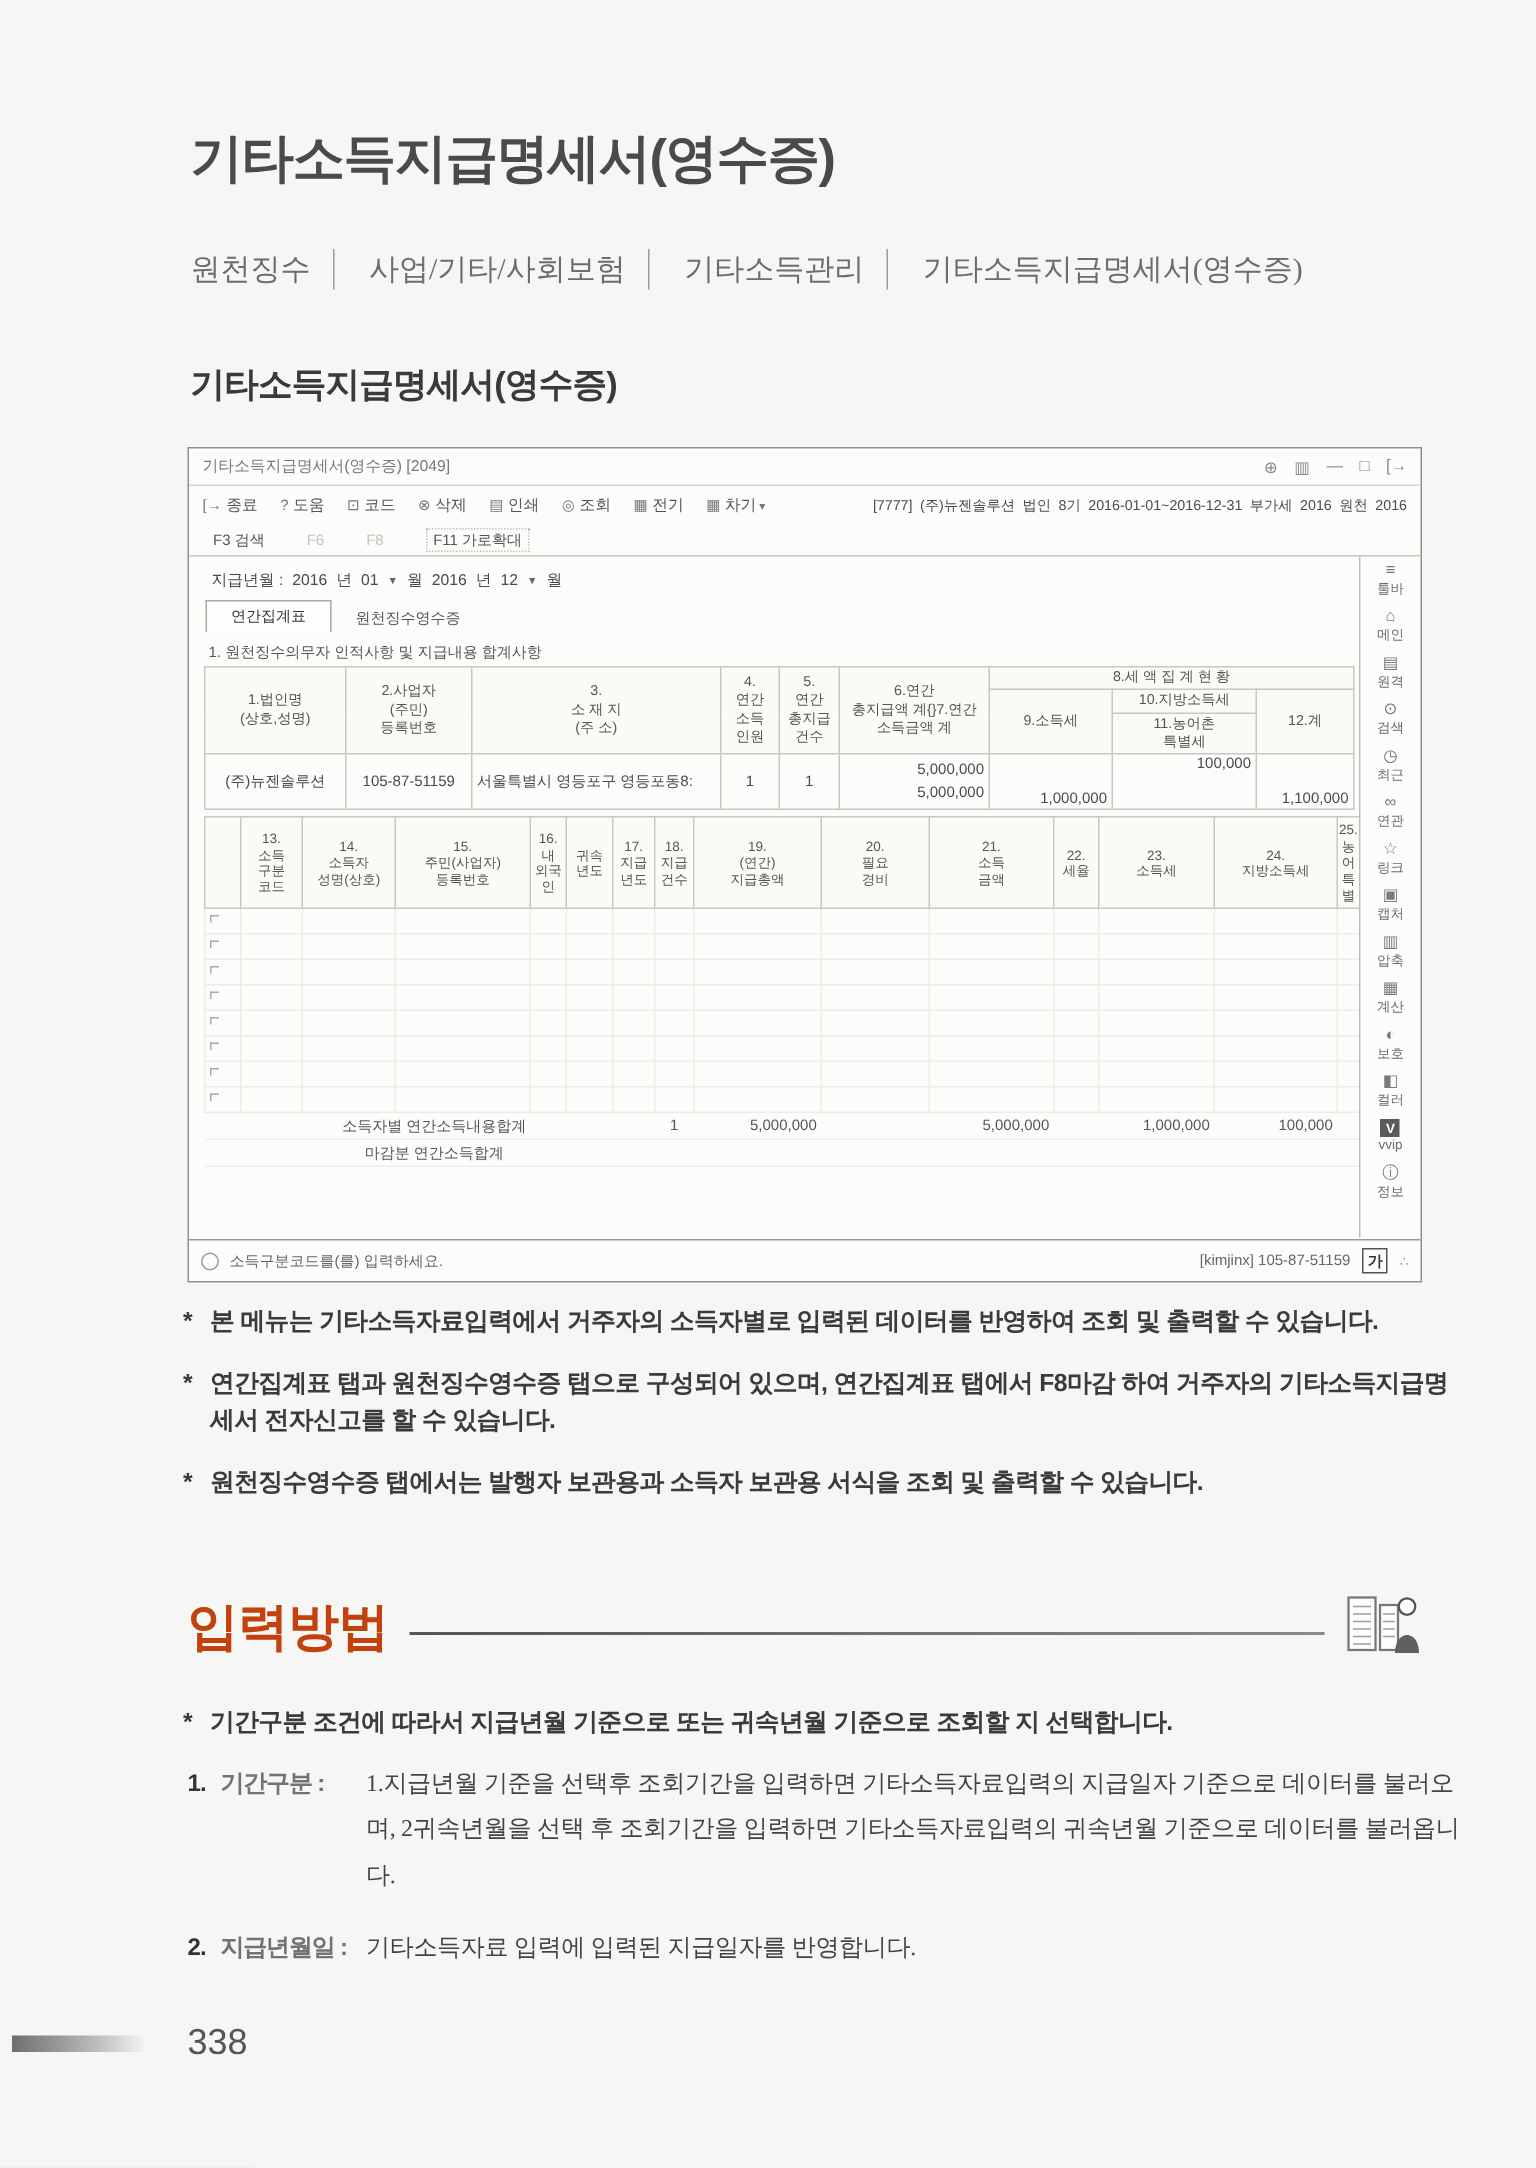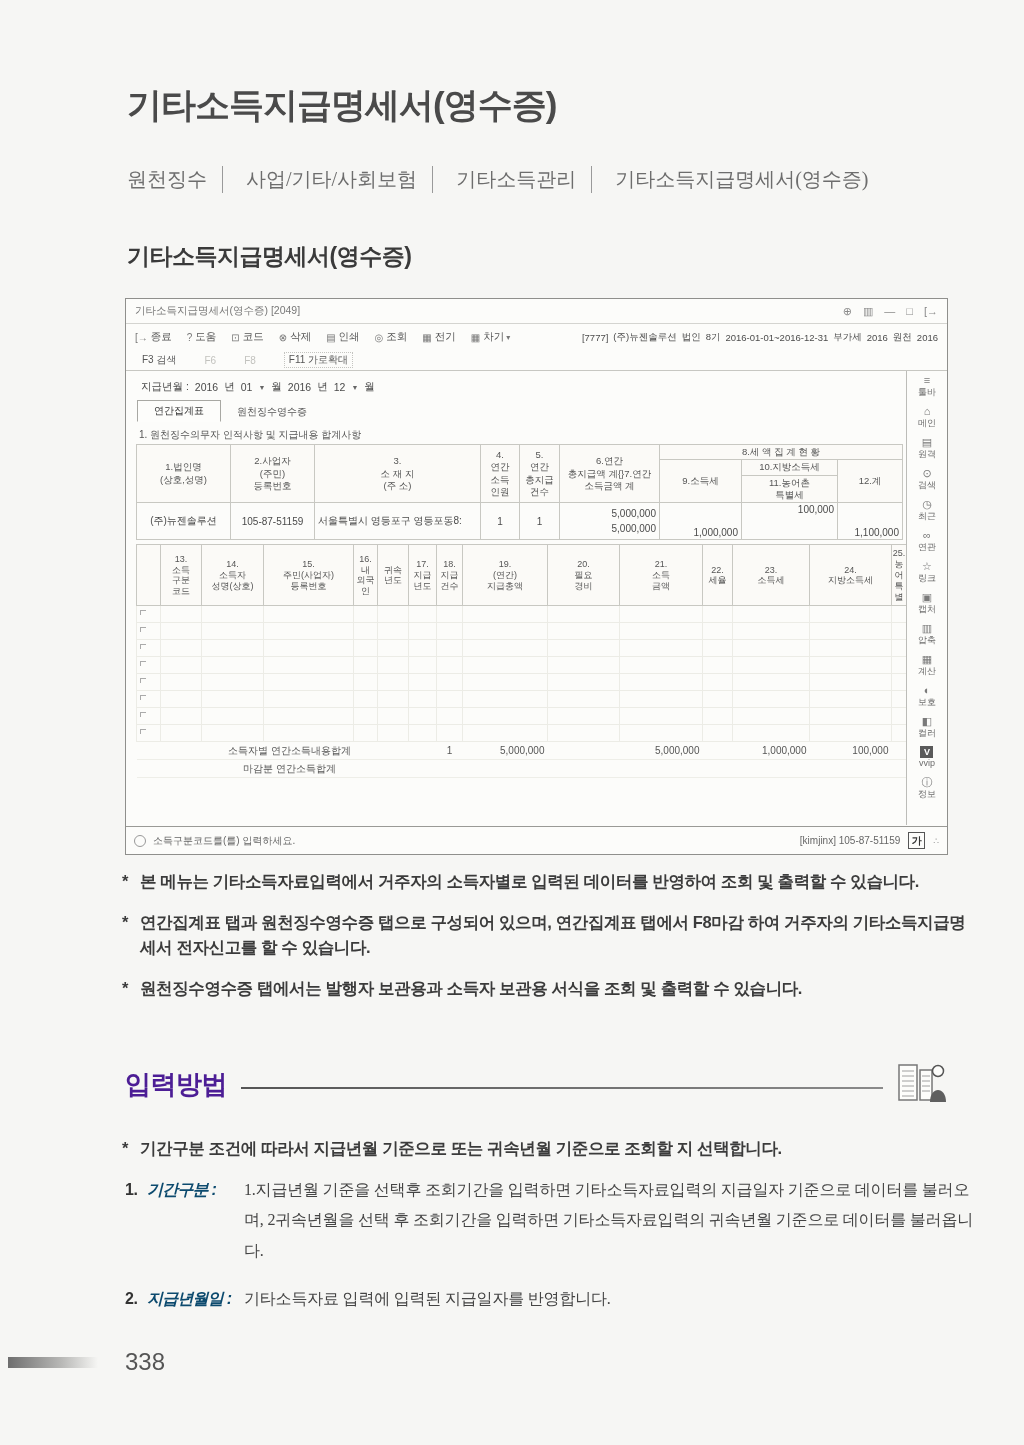--- a/index.html
+++ b/index.html
@@ -86,29 +86,29 @@
             display:flex;align-items:center;justify-content:center;}
   .grip-dots{font-size:9px;color:#999;}
 
   
   .notes{position:absolute;left:122px;top:869px;width:852px;}
   .note{display:flex;margin-bottom:15px;font-size:16.5px;font-weight:bold;color:#3b3b3b;
         line-height:1.55;letter-spacing:-0.4px;}
   .note .star{width:18px;flex:none;}
 
   .im-head{position:absolute;left:125px;top:1060px;width:822px;display:flex;align-items:center;}
-  .im-title{font-size:26px;font-weight:bold;color:#4c1d95;letter-spacing:-0.5px;white-space:nowrap;}
+  .im-title{font-size:34px;font-weight:bold;color:#c2410c;letter-spacing:-0.5px;white-space:nowrap;}
   .im-rule{flex:1;height:2px;background:linear-gradient(to right,#555,#8a8a8a);margin:8px 14px 0 14px;}
   .im-icon{flex:none;margin-top:2px;}
 
   .im-note{position:absolute;left:122px;top:1136px;width:852px;}
   .im-items{position:absolute;left:125px;top:1175px;width:848px;font-size:16px;}
   .im-item{display:flex;margin-bottom:18px;line-height:1.9;}
   .im-no{width:22px;font-weight:bold;color:#333;flex:none;letter-spacing:-0.5px;}
-  .im-label{width:97px;font-weight:bold;color:#0c4a6e;flex:none;letter-spacing:-0.8px;font-style:italic;}
+  .im-label{width:97px;font-weight:bold;color:#737373;flex:none;letter-spacing:-0.8px;}
   .im-text{flex:1;font-family:"Liberation Serif",serif;color:#444;letter-spacing:-0.2px;}
 
   .footer-bar{position:absolute;left:8px;top:1357px;width:90px;height:11px;
               background:linear-gradient(to right,#6e6e6e,#b9b9b7 60%,rgba(185,185,183,0));}
   .page-num{position:absolute;left:125px;top:1348px;font-size:24px;color:#555;}
 </style>
 </head>
 <body>
 
 <div class="page">

